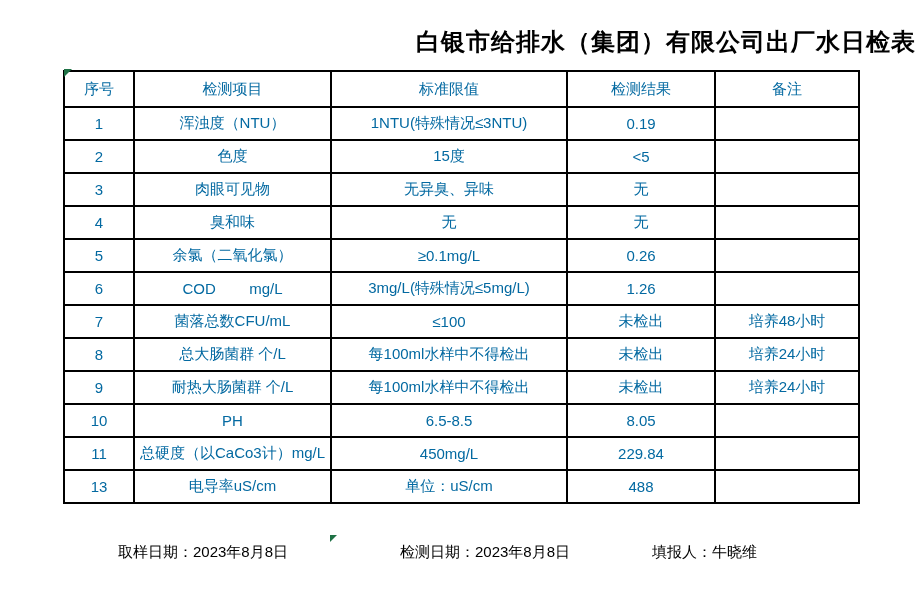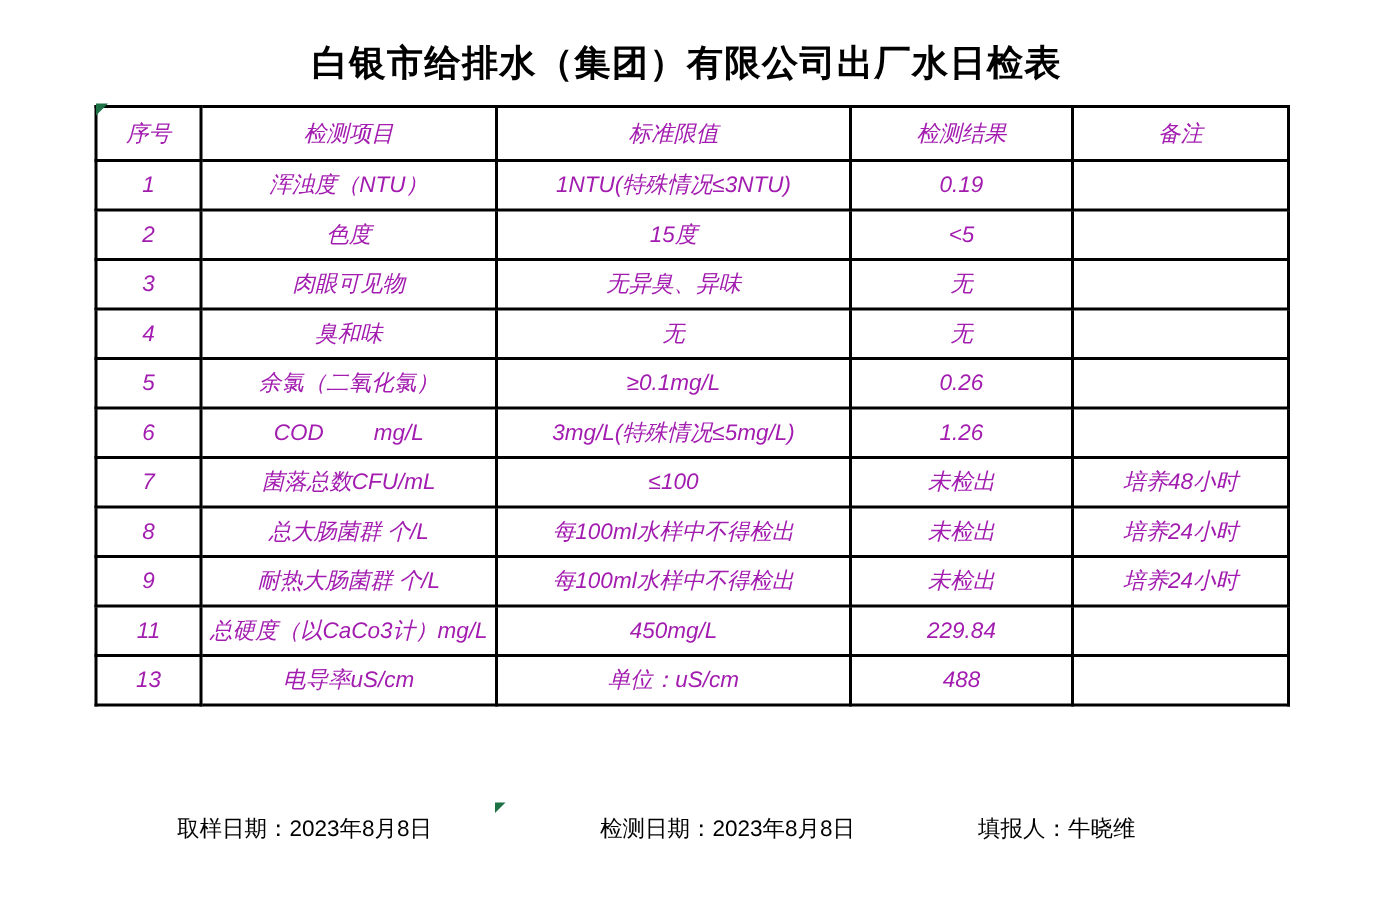--- a/index.html
+++ b/index.html
@@ -13,36 +13,35 @@
     width: 916px;
     height: 603px;
     background: #ffffff;
     overflow: hidden;
   }
   .title {
     position: absolute;
     top: 26px;
     left: 0;
     width: 916px;
-    text-align: center;
+    text-align: right;
     font-size: 24px;
     font-weight: bold;
     color: #000000;
     letter-spacing: 1px;
   }
   table.inspection {
     position: absolute;
     left: 63px;
     top: 70px;
     width: 795px;
     border-collapse: collapse;
     table-layout: fixed;
     font-size: 15px;
-    color: #a21caf;
-    font-style: italic;
+    color: #0369a1;
   }
   table.inspection th,
   table.inspection td {
     border: 2px solid #000000;
     text-align: center;
     vertical-align: middle;
     padding: 0 2px;
     overflow: hidden;
     white-space: pre;
     font-weight: normal;
@@ -160,20 +159,27 @@
         <td>培养24小时</td>
       </tr>
       <tr>
         <td>9</td>
         <td>耐热大肠菌群 个/L</td>
         <td>每100ml水样中不得检出</td>
         <td>未检出</td>
         <td>培养24小时</td>
       </tr>
       <tr>
+        <td>10</td>
+        <td>PH</td>
+        <td>6.5-8.5</td>
+        <td>8.05</td>
+        <td></td>
+      </tr>
+      <tr>
         <td>11</td>
         <td>总硬度（以CaCo3计）mg/L</td>
         <td>450mg/L</td>
         <td>229.84</td>
         <td></td>
       </tr>
       <tr>
         <td>13</td>
         <td>电导率uS/cm</td>
         <td>单位：uS/cm</td>

